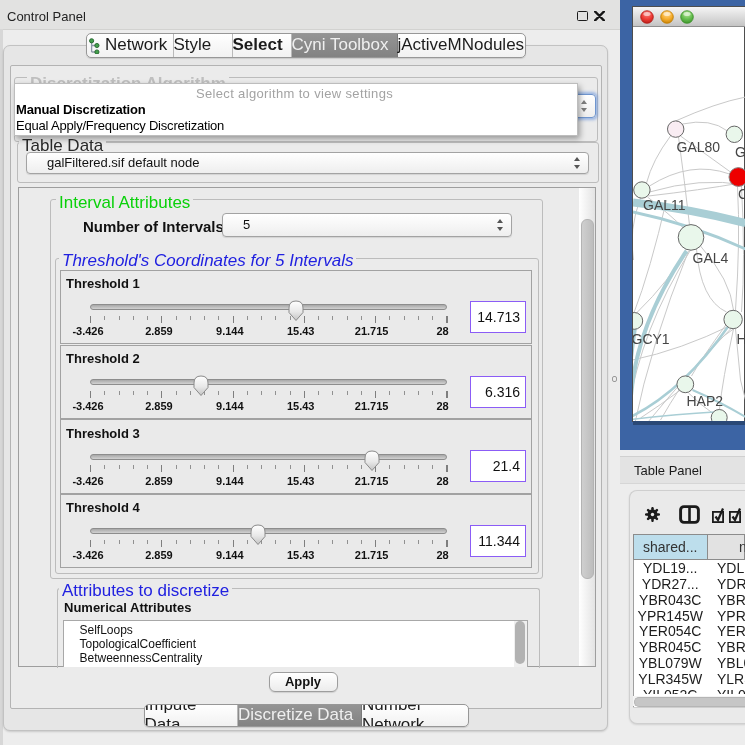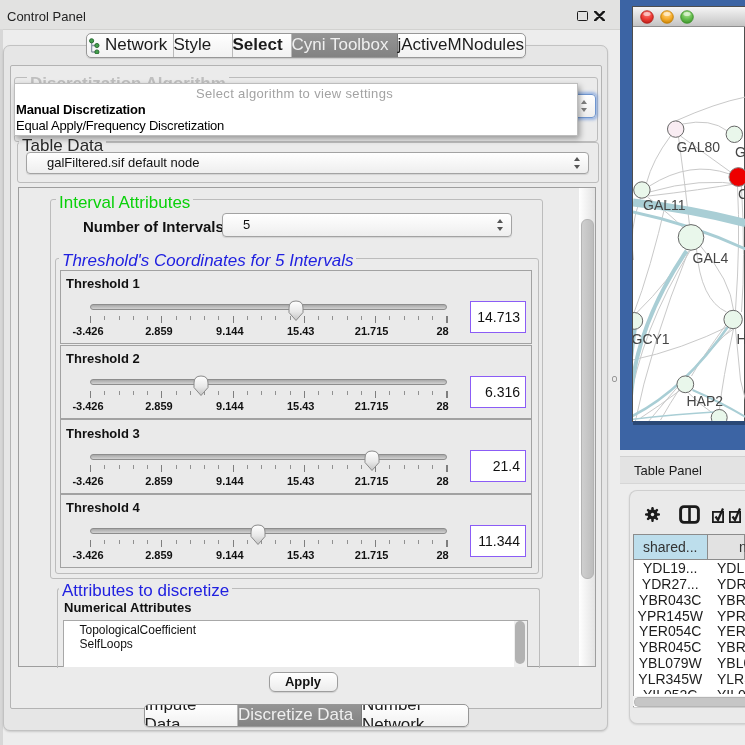--- a/index.html
+++ b/index.html
@@ -187,22 +187,23 @@
       </defs>
   <path d="M1 8 Q1 1 8 1 Q15 1 15 8 L15 12.5 L8 20.5 L1 12.5 Z" fill="url(#thg4)" stroke="#8a8a8a" stroke-width="1"></path>
  </svg>
  <div class="vbox">11.344</div>
 </div>
 <div class="gbox" style="left:56.5px;top:587.5px;width:481px;height:79px;border-bottom:none;border-radius:3px 3px 0 0;"></div>
 <div class="gtitle" style="left:59px;top:581px;color:#2121e0;">Attributes to discretize</div>
 <div class="abs" style="left:64px;top:600px;font-size:13px;font-weight:bold;color:#111;">Numerical Attributes</div>
 <div class="abs" style="left:62.5px;top:619.5px;width:465.5px;height:47px;background:#fff;border:1px solid #a8a8a8;border-bottom:none;box-sizing:border-box;overflow:hidden;">
  <div style="padding-top:2px;">
+  <div class="litem">SelfLoops</div>
   <div class="litem">TopologicalCoefficient</div>
-  <div class="litem">SelfLoops</div>
+  <div class="litem">BetweennessCentrality</div>
  </div>
 </div>
 <div class="abs" style="left:513.5px;top:620.5px;width:13.5px;height:46px;background:#efefef;"></div>
 <div class="abs" style="left:514.5px;top:621px;width:10.5px;height:42.5px;background:#b2b2b2;border-radius:5px;"></div>
 <div class="abs" style="left:268.5px;top:671.5px;width:67px;height:18.5px;border:1px solid #9d9d9d;border-radius:6px;
  background:linear-gradient(#ffffff,#ececec);box-shadow:0 1px 1px rgba(0,0,0,0.12);
  font-size:13px;font-weight:bold;color:#111;display:flex;align-items:center;justify-content:center;">Apply</div>
 <div class="seg" style="left:143.5px;top:703.5px;height:21px;">
  <div style="width:92.5px;">Impute Data</div>
  <div class="sel" style="width:123px;">Discretize Data</div>

